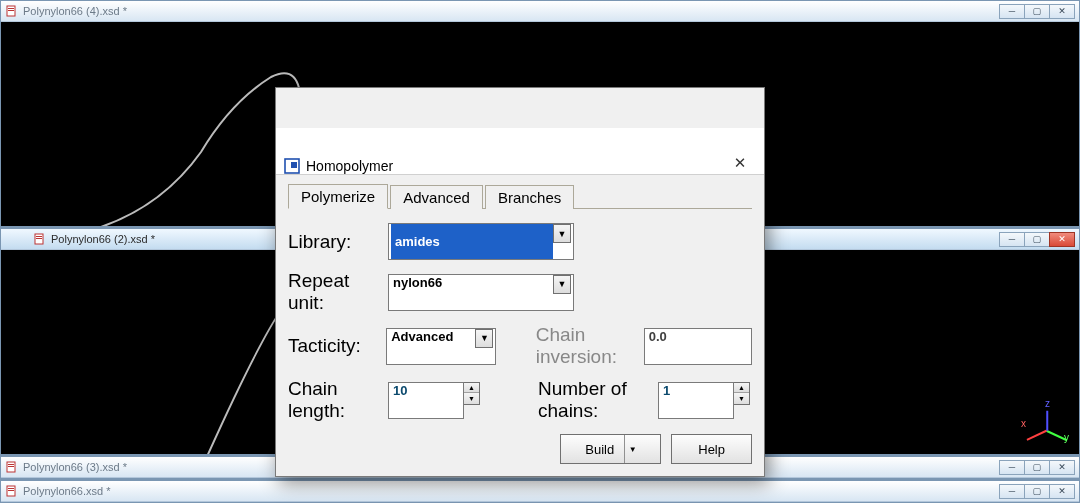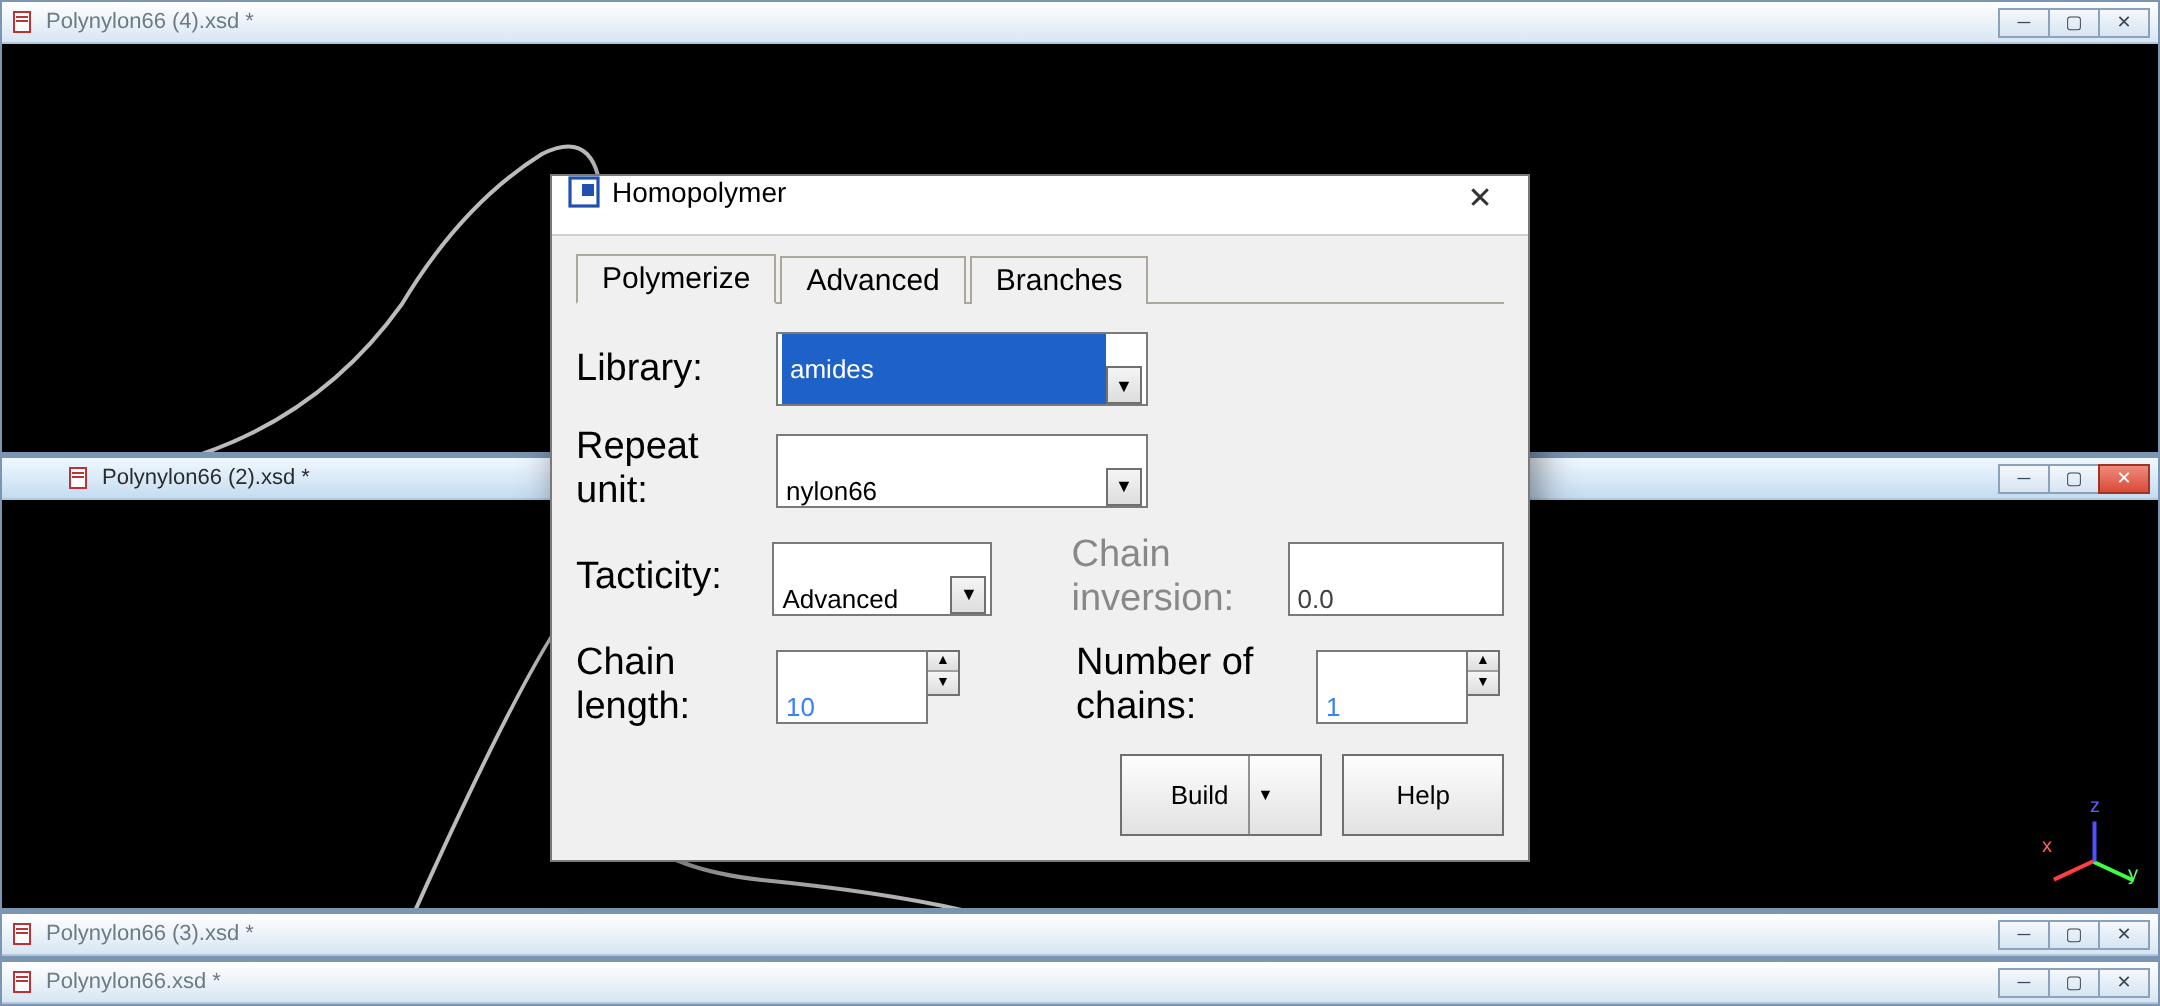--- a/index.html
+++ b/index.html
@@ -112,27 +112,28 @@
   .dialog {
     position: absolute;
     left: 275px;
     top: 87px;
     width: 490px;
     background: #f0f0f0;
     border: 1px solid #7a7a7a;
     box-shadow: 4px 6px 18px rgba(0,0,0,0.45);
   }
   .dlg-titlebar {
-    height: 30px;
+    height: 47px;
     background: #ffffff;
     border-bottom: 1px solid #d0d0d0;
     display: flex;
-    align-items: flex-start;
+    align-items: flex-end;
     padding: 0 6px 0 8px;
     font-size: 14px;
+    margin-top: 40px;
   }
   .dlg-icon {
     width: 16px; height: 16px; margin-right: 6px;
     display:inline-flex; align-items:center; justify-content:center;
   }
   .dlg-title { flex: 1; }
   .dlg-close {
     width: 36px; height: 22px;
     display:inline-flex; align-items:center; justify-content:center;
     font-size: 15px;
@@ -171,40 +172,41 @@
   .lbl {
     width: 100px;
     font-size: 19px;
   }
   .lbl.disabled { color: #888; }
   .combo, .txt {
     height: 37px;
     border: 1px solid #7a7a7a;
     background: #fff;
     display: flex;
-    align-items: flex-end;
+    align-items: flex-start;
     padding: 0 4px;
     font-size: 13px;
     position: relative;
+    font-weight: bold;
   }
   .combo .val { flex:1; }
   .combo .arrow {
     width: 18px; height: 19px;
     border: 1px solid #707070;
     margin: 0 -2px 0 2px;
     background: linear-gradient(to bottom,#f5f5f5,#ddd);
     display:inline-flex; align-items:center; justify-content:center;
     font-size: 9px;
   }
   .combo.library { width: 186px; }
   .combo.library .val { background:#1e61c8; color:#fff; margin:-0px -2px; padding:2px 4px; height:100%; display:flex; align-items:center;}
   .combo.repeat { width: 186px; }
   .combo.tact { width: 112px; }
   .txt { width: 110px; color:#404040; }
-  .txt.small { width: 76px; color:#3b82f6; }
+  .txt.small { width: 76px; color:#0c4a6e; }
   .spinner {
     display:flex;
   }
   .spinbtns {
     display:flex; flex-direction:column;
     border: 1px solid #707070; border-left:none;
     height:23px;
   }
   .spinbtns div {
     width:15px; height:10.5px;
@@ -214,21 +216,21 @@
   }
   .spinbtns div:first-child { border-bottom:1px solid #a0a0a0;}
   .gap { width: 40px; }
   .btnrow {
     display:flex;
     justify-content:flex-end;
     gap: 10px;
     margin-top: 12px;
   }
   .btn {
-    height: 41px;
+    height: 30px;
     border: 1px solid #707070;
     background: linear-gradient(to bottom,#fdfdfd,#e2e2e2);
     display:inline-flex; align-items:center; justify-content:center;
     font-size: 13px;
     padding: 0 16px;
   }
   .btn.build { padding: 0 20px 0 24px; }
   .btn .split {
     width: 16px;
     border-left: 1px solid #909090;

